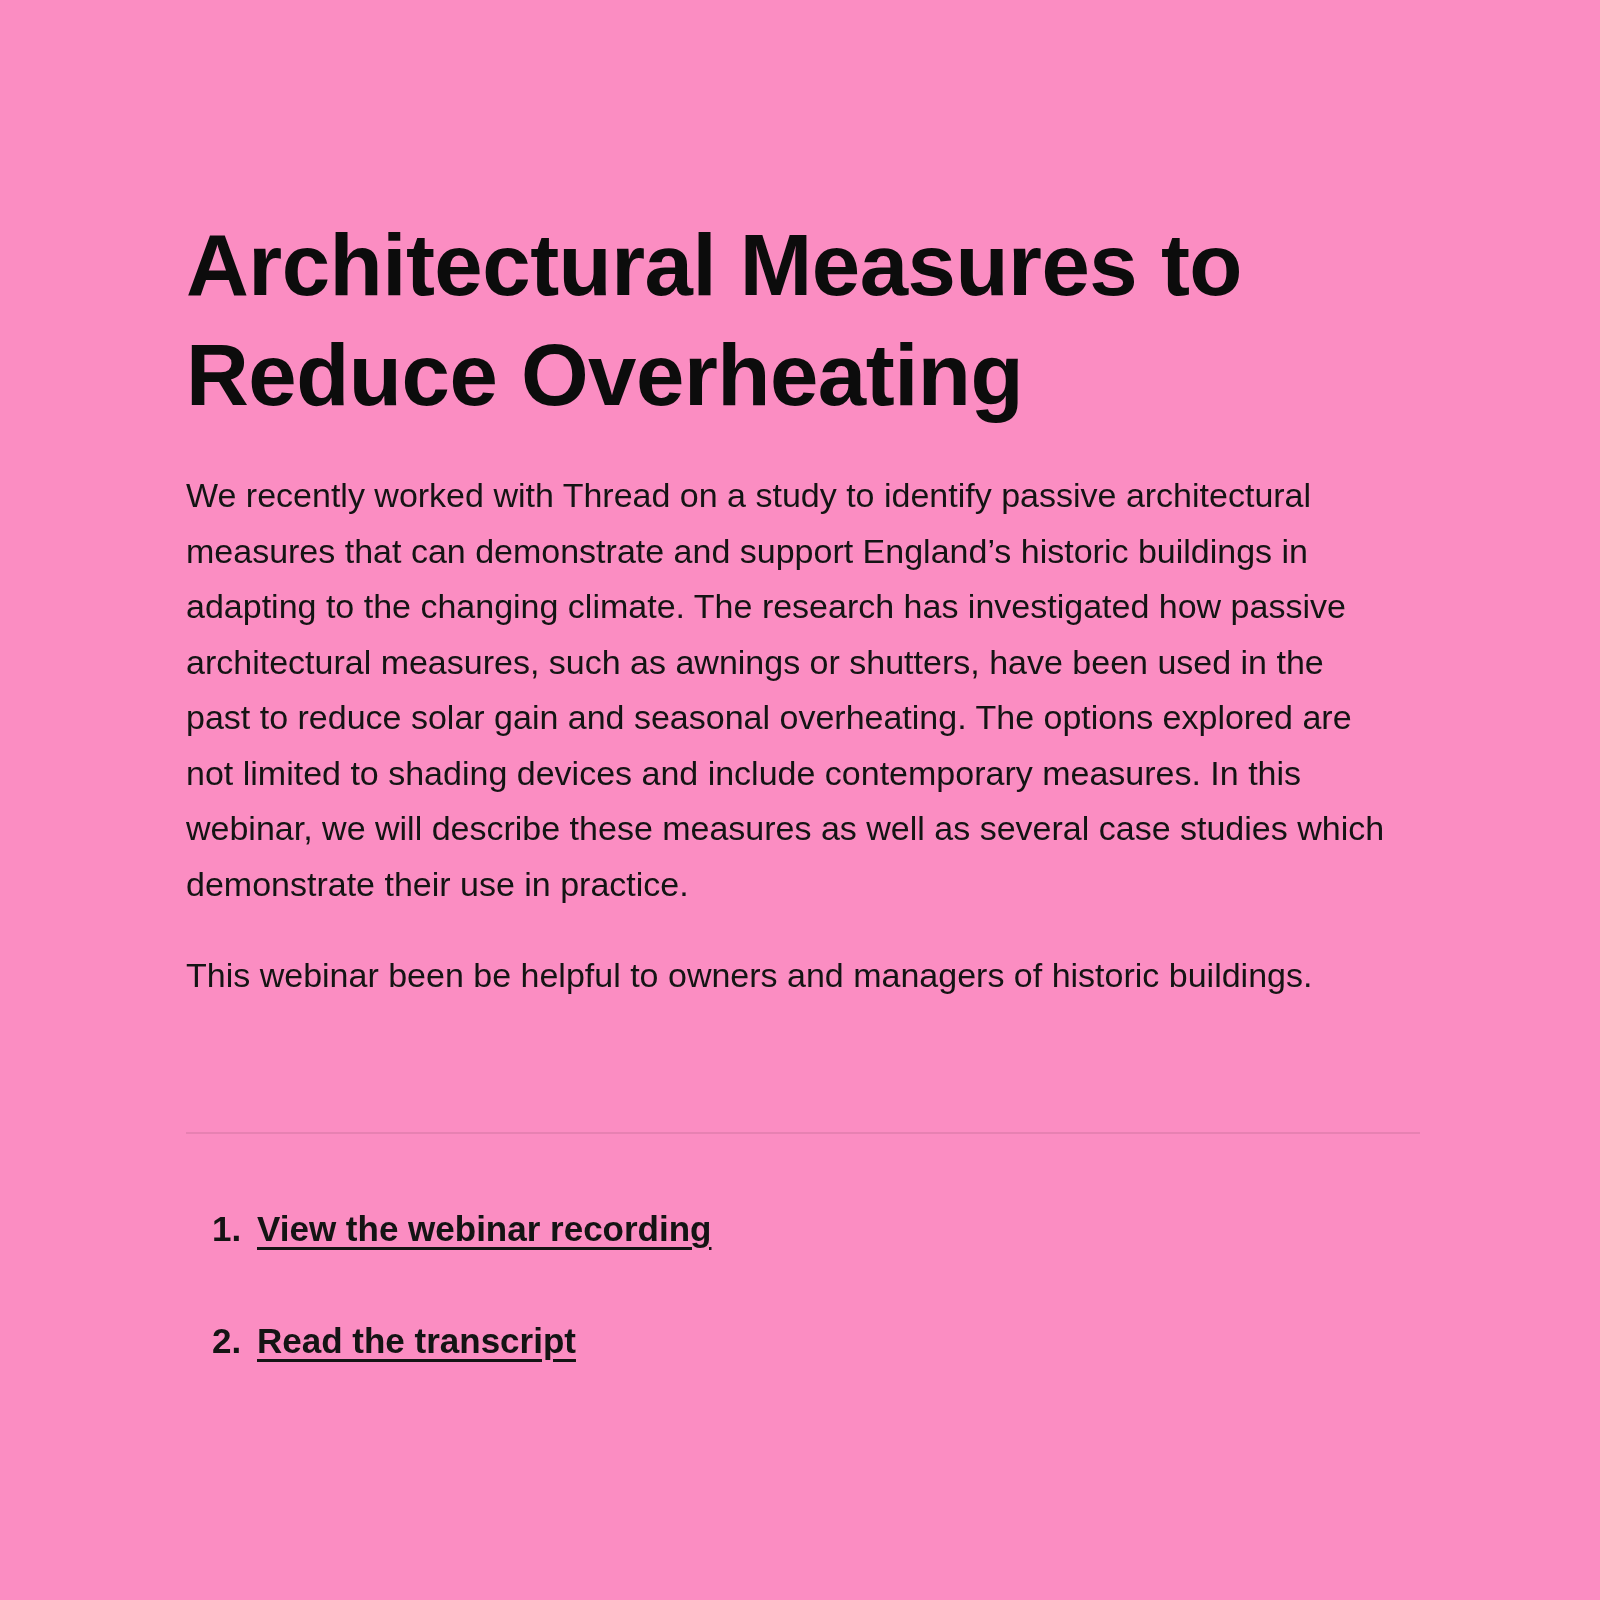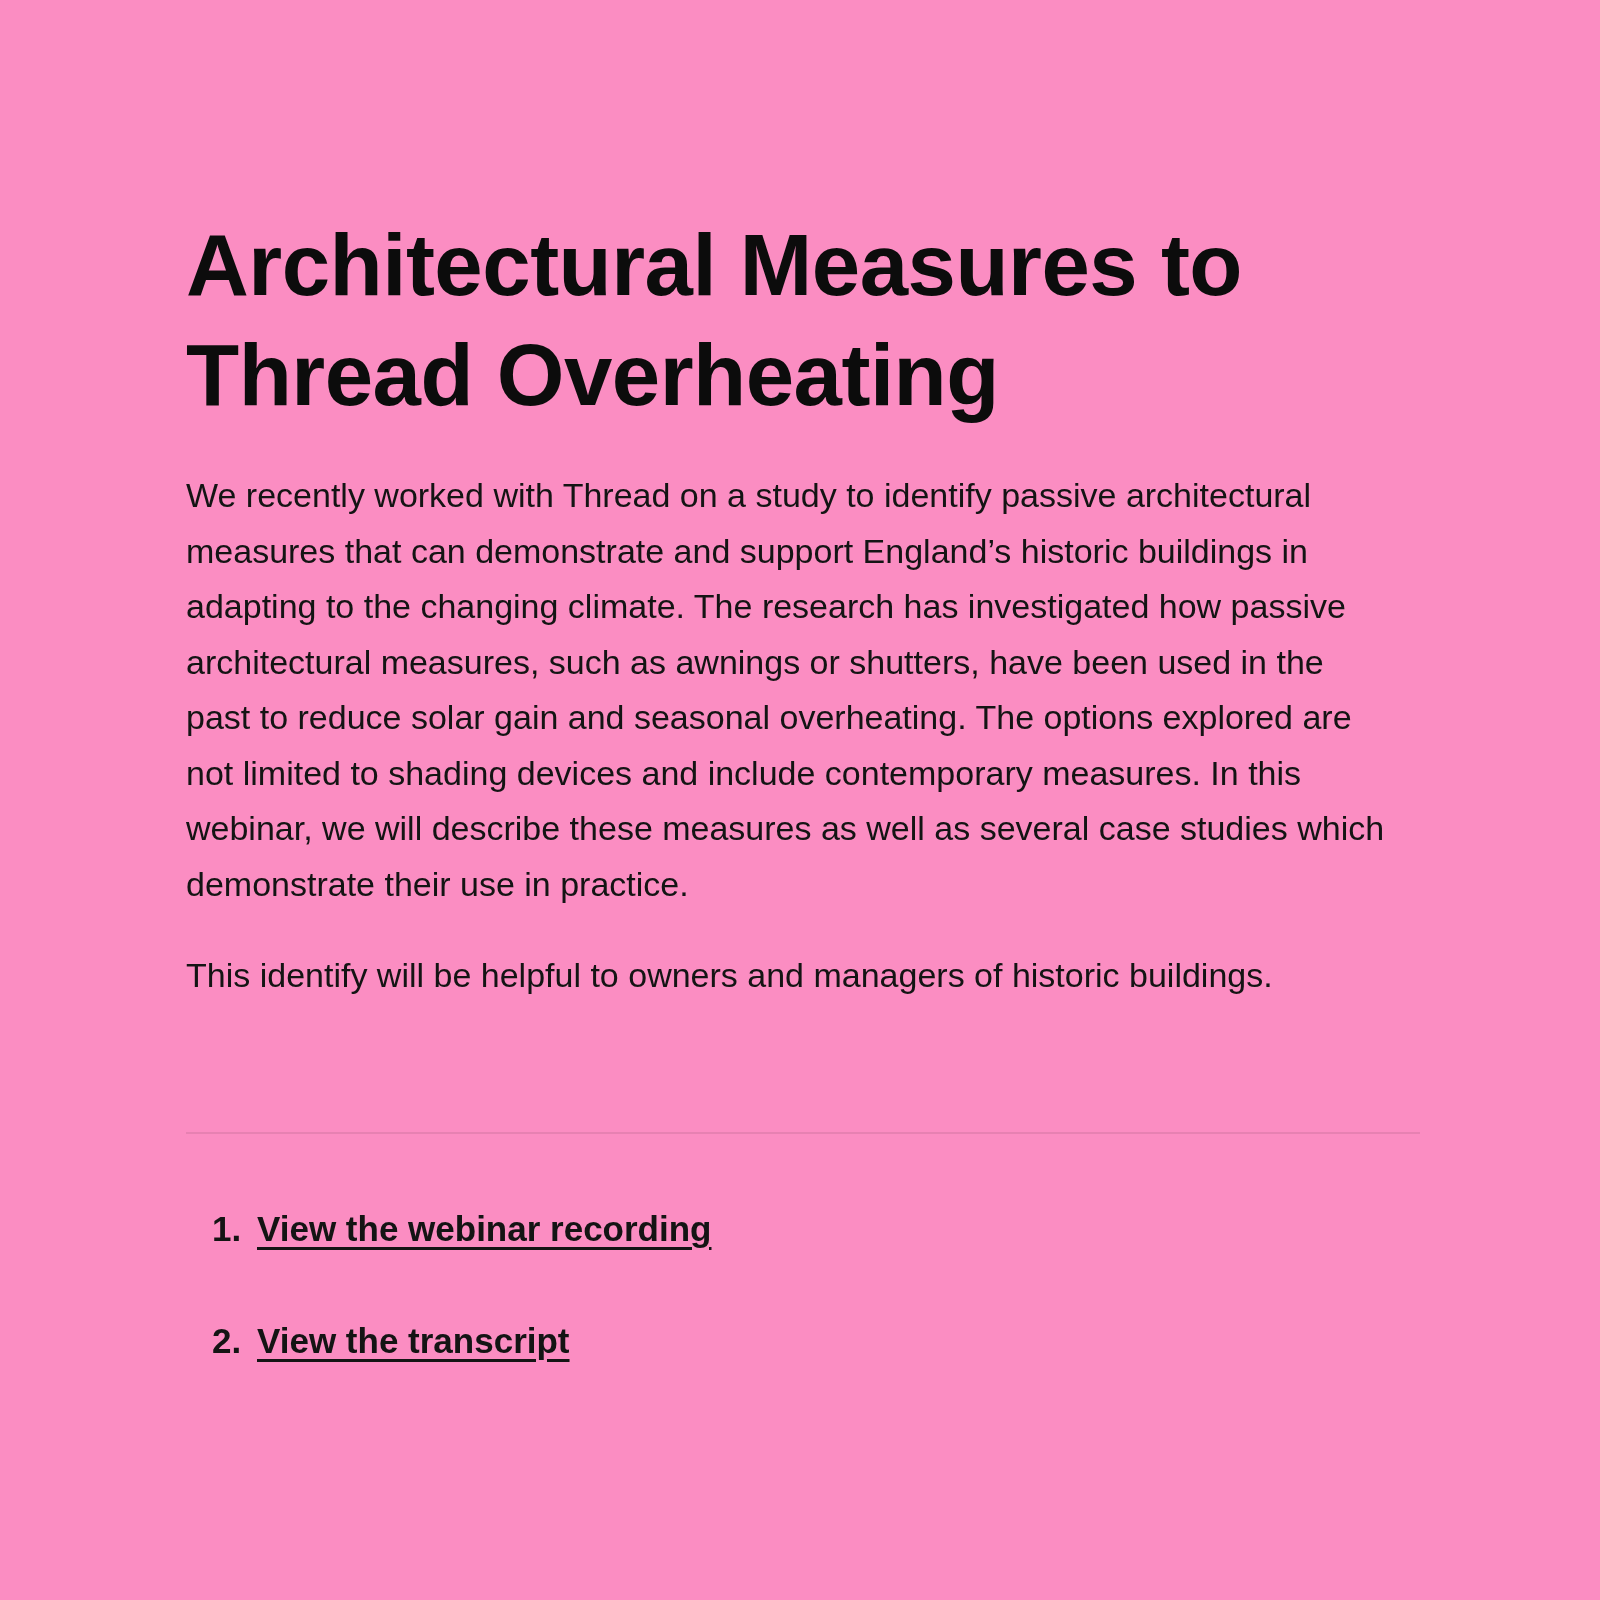--- a/index.html
+++ b/index.html
@@ -67,32 +67,32 @@
     text-decoration-thickness: 3px;
     text-underline-offset: 6px;
     cursor: pointer;
   }
 </style>
 </head>
 <body>
 
 <main class="article">
 
-  <h1 class="page-title">Architectural Measures to Thread Overheating</h1>
+  <h1 class="page-title">Architectural Measures to Reduce Overheating</h1>
 
   <p class="body-para">We recently worked with Thread on a study to identify passive architectural measures that can demonstrate and support England’s historic buildings in adapting to the changing climate. The research has investigated how passive architectural measures, such as awnings or shutters, have been used in the past to reduce solar gain and seasonal overheating. The options explored are not limited to shading devices and include contemporary measures. In this webinar, we will describe these measures as well as several case studies which demonstrate their use in practice.</p>
 
-  <p class="body-para">This identify will be helpful to owners and managers of historic buildings.</p>
+  <p class="body-para">This webinar been be helpful to owners and managers of historic buildings.</p>
 
   <hr class="divider">
 
   <ol class="resource-list">
     <li>
       <span class="item-number">1.</span>
       <a class="resource-link">View the webinar recording</a>
     </li>
     <li>
       <span class="item-number">2.</span>
-      <a class="resource-link">View the transcript</a>
+      <a class="resource-link">Read the transcript</a>
     </li>
   </ol>
 
 </main>
 
 </body></html>

